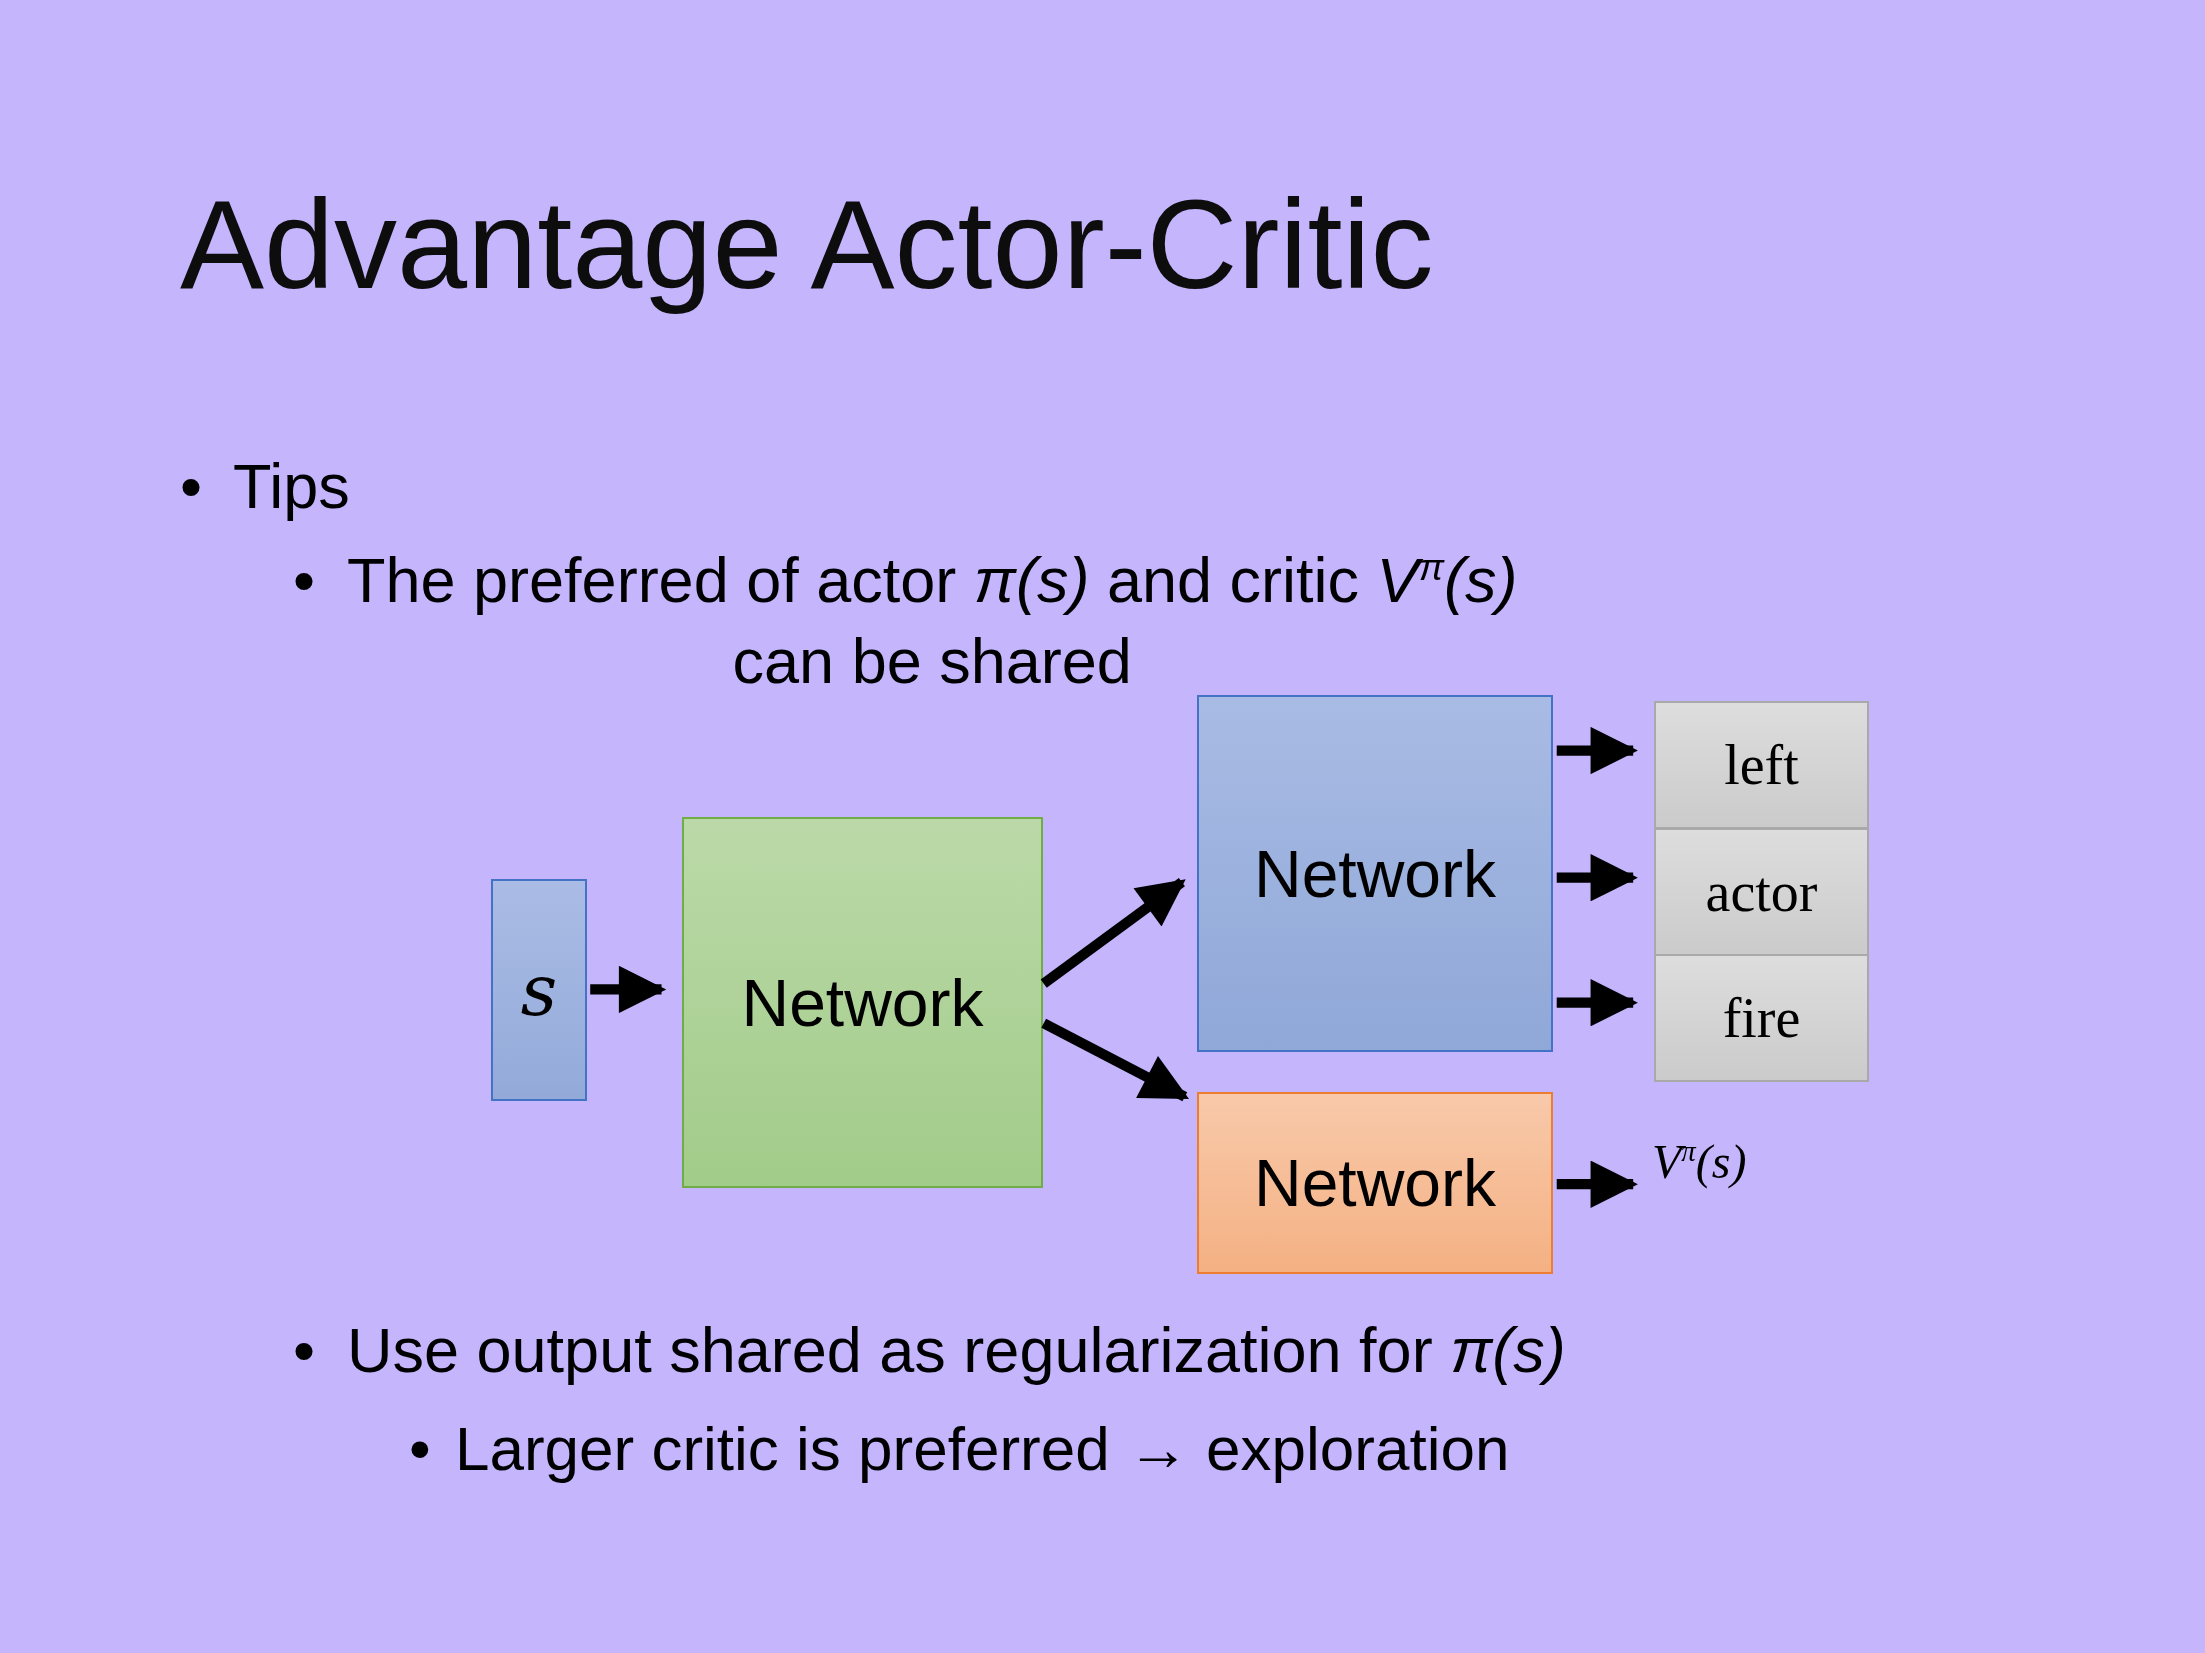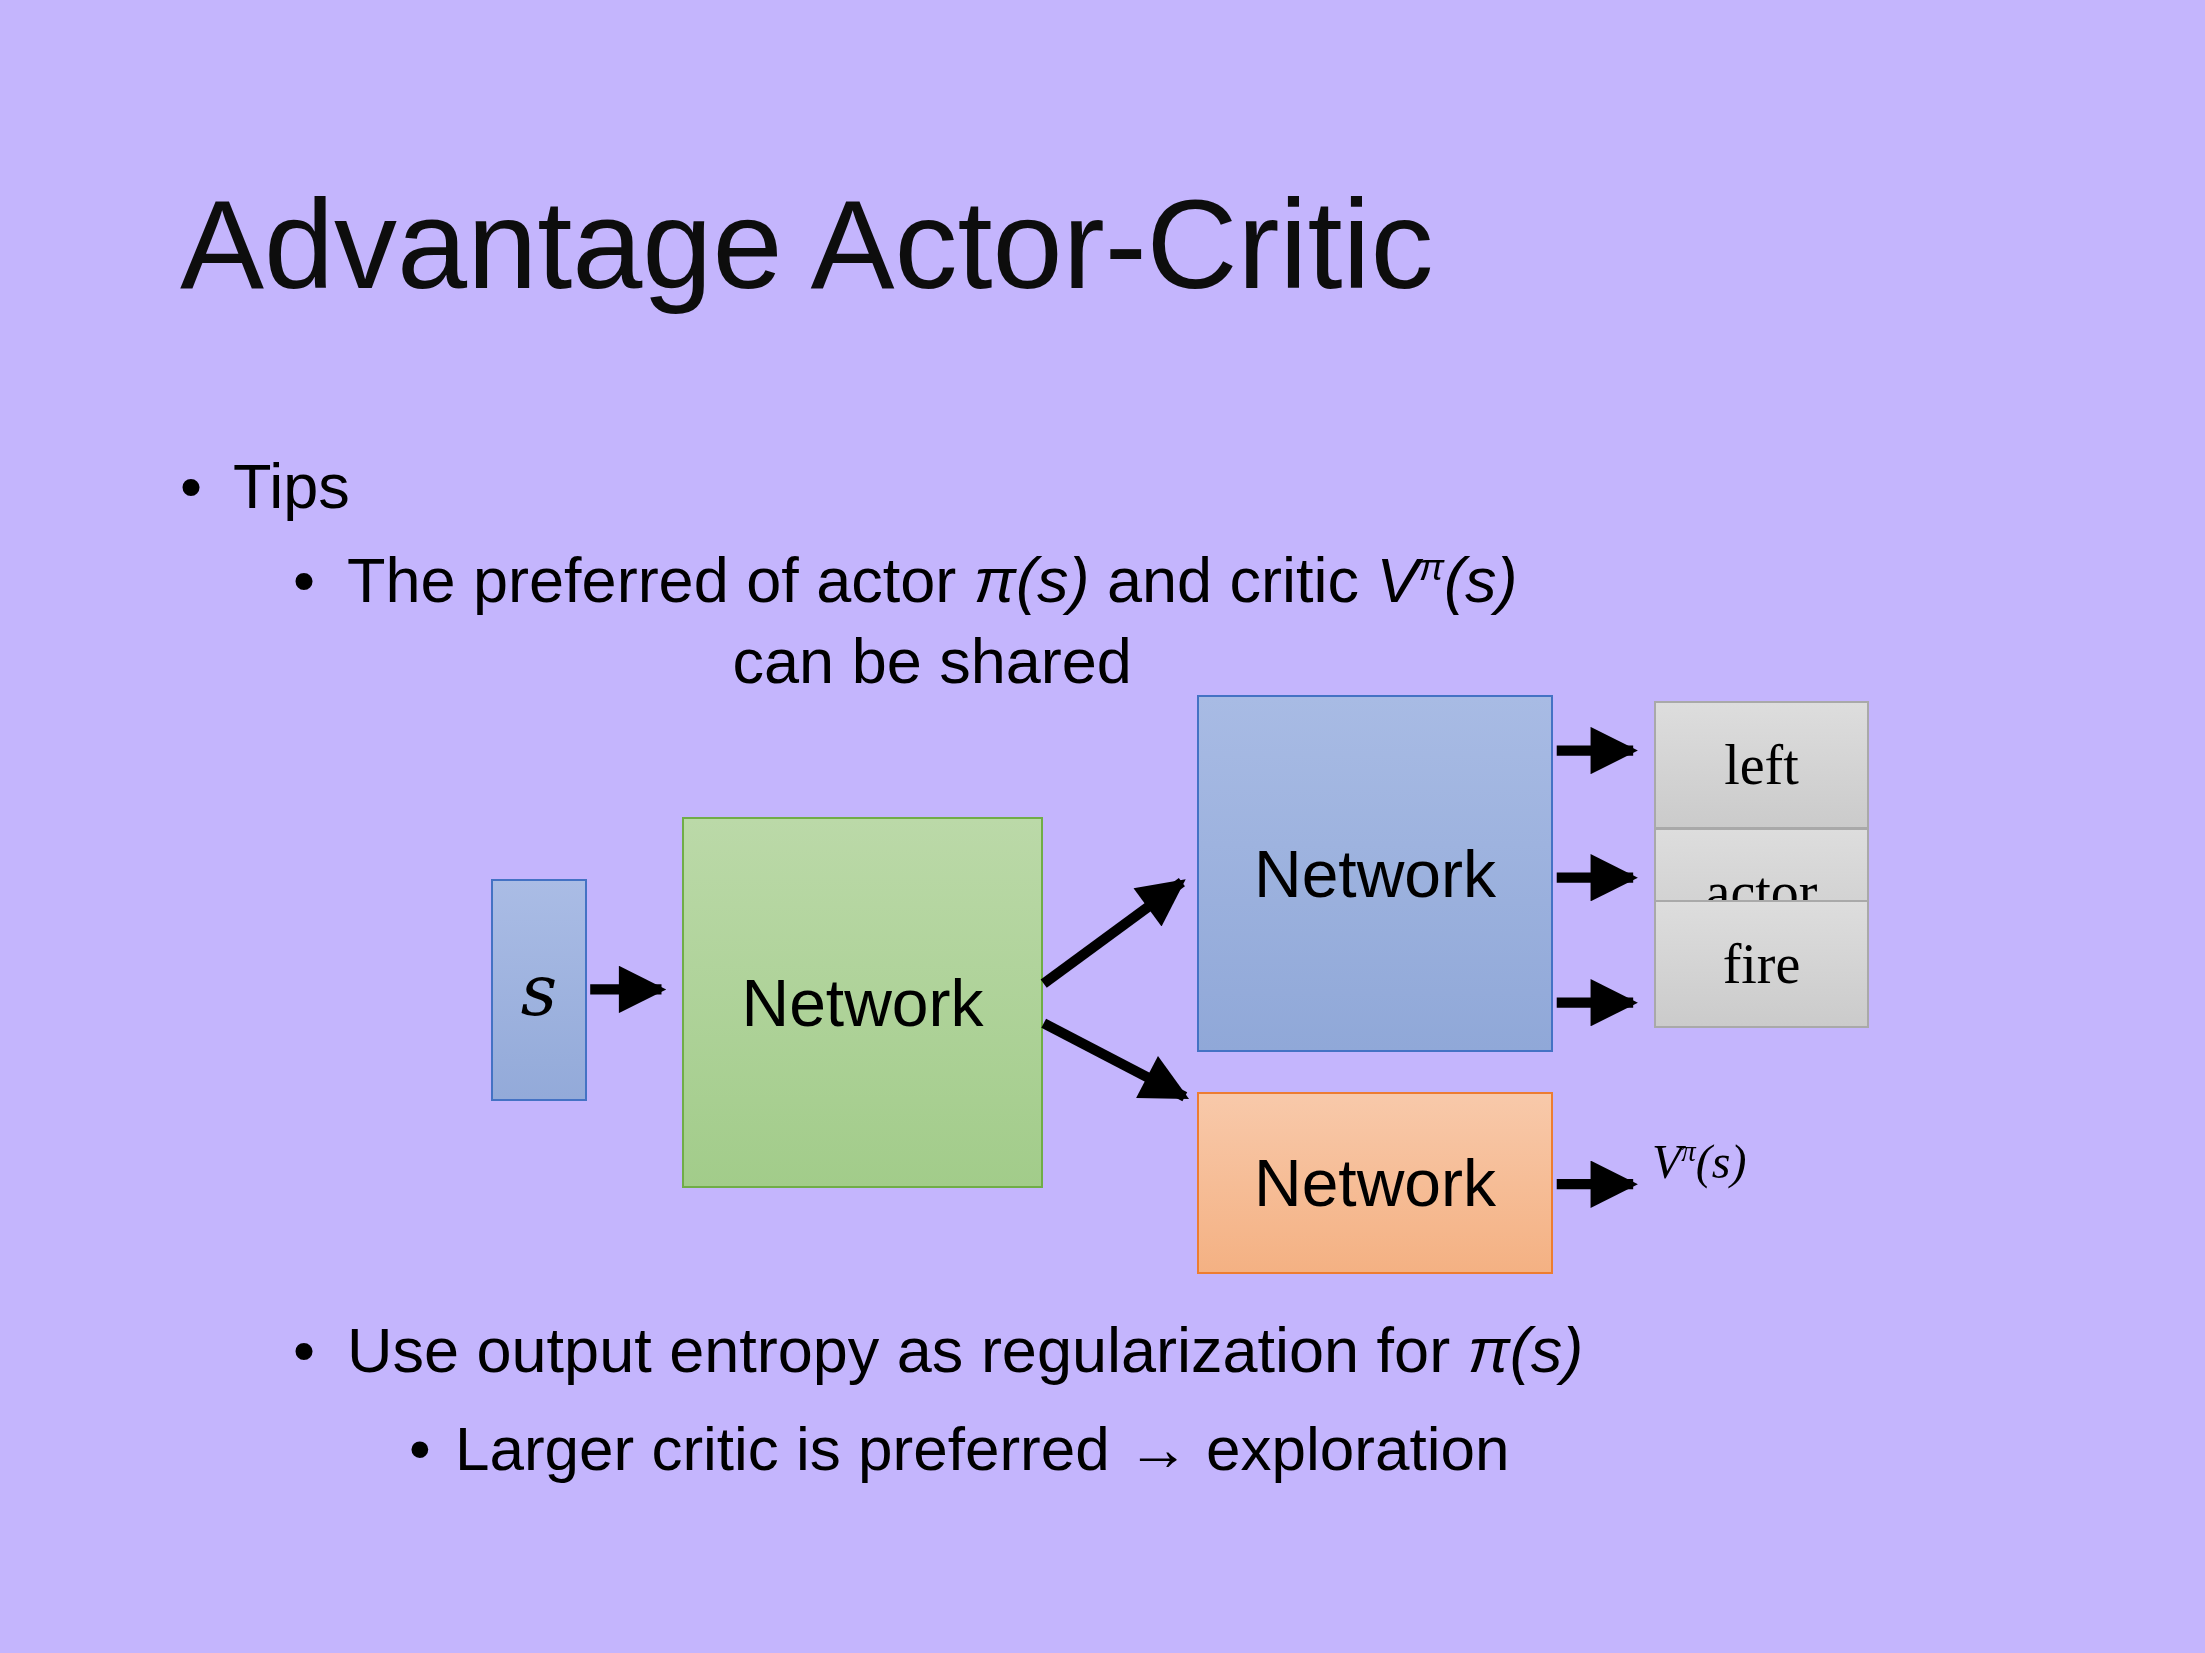--- a/index.html
+++ b/index.html
@@ -79,21 +79,21 @@
   }
   .out-box{
     left:1654px;width:215px;height:128px;
     border:2.9px solid #A9A9A9;
     background:linear-gradient(180deg,#DDDDDD 0%,#CBCBCB 100%);
     font-family:"Liberation Serif",serif;
     font-size:56px;
   }
   .out-left{top:701px;}
   .out-right{top:828px;}
-  .out-fire{top:900px;}
+  .out-fire{top:954px;}
 
   .v-label{
     left:1652px;top:1134px;
     font-size:48px;
     font-family:Liberation Serif, serif;font-style:italic;
     white-space:nowrap;
   }
 
   svg.arrows{position:absolute;left:0;top:0;width:2205px;height:1654px;pointer-events:none;}
 </style>
@@ -112,21 +112,21 @@
   <div class="abs li li-b1">
     <span class="marker">•</span>
     <span>
       <span style="display:block;white-space:nowrap;"><span>The preferred of actor </span><span class="math">π(s)</span><span>  and critic </span><span class="math"><span>V</span><sup>π</sup><span>(s)</span></span></span>
       <span style="display:block;text-align:center;">can be shared</span>
     </span>
   </div>
 
   <div class="abs li li-b2">
     <span class="marker">•</span>
-    <span><span>Use output entropy as regularization for </span><span class="math">π(s)</span></span>
+    <span><span>Use output shared as regularization for </span><span class="math">π(s)</span></span>
   </div>
 
   <div class="abs li li-b3">
     <span class="marker">•</span>
     <span>Larger critic is preferred → exploration</span>
   </div>
 
   <div class="box state-box">
     <span>s</span>
   </div>

